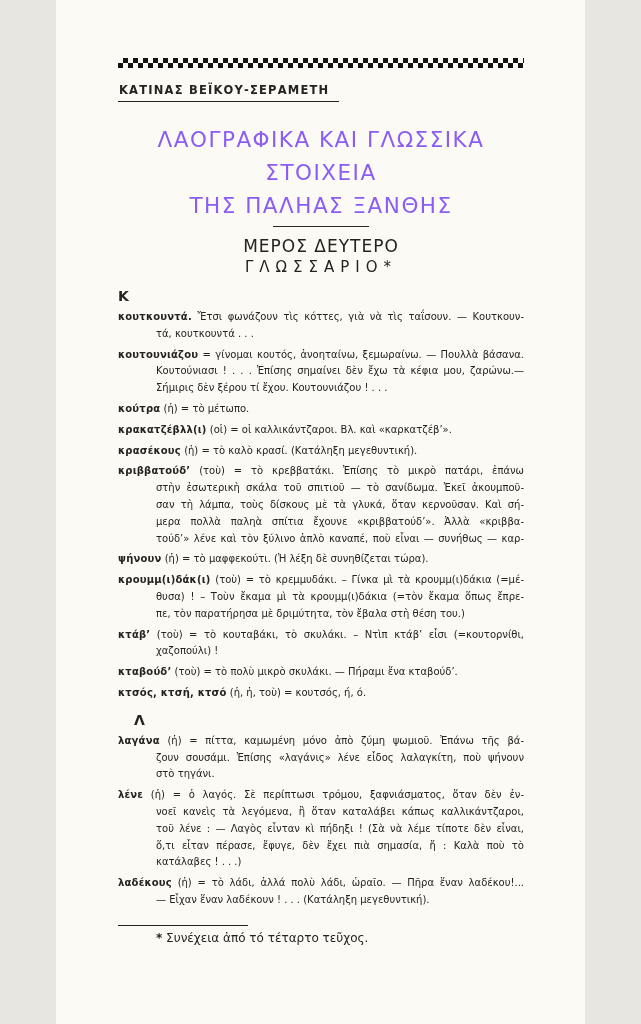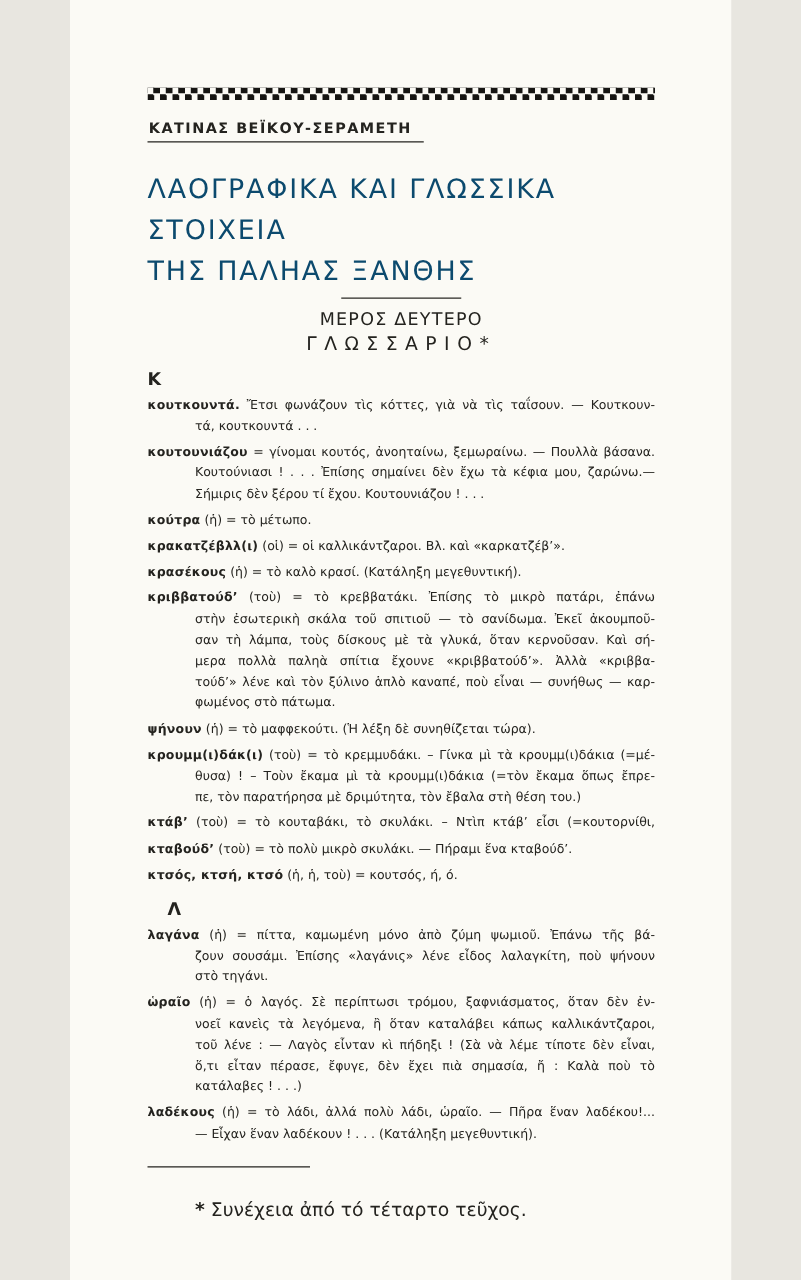--- a/index.html
+++ b/index.html
@@ -5,54 +5,54 @@
   html,body{margin:0;padding:0;background:#e8e6e0;}
   .page{
     position:relative;
     width:529px;height:1024px;
     margin:0 auto;
     background:#fbfaf5;
     color:#24231f;
     font-family:"DejaVu Sans",sans-serif;
     overflow:hidden;
     box-sizing:border-box;
-    padding:12px 61px 0 62px;
+    padding:0 61px 0 62px;
   }
   .band{
     margin-top:58px;
     height:10px;
     background:repeating-conic-gradient(#151412 0% 25%, transparent 0% 50%) 0 0 / 10px 10px;
   }
   .author{
     display:inline-block;
     margin-top:15px;
     font-size:11.5px;
     font-weight:bold;
     letter-spacing:1.2px;
     padding:0 10px 4px 1px;
     border-bottom:1.5px solid #24231f;
   }
   .title{
     margin:21px 0 0 0;
-    text-align:left;
+    text-align:center;
     font-size:21.5px;
     font-weight:normal;
     letter-spacing:1.5px;
     line-height:33px;
-    color:#0c4a6e;
+    color:#8b5cf6;
   }
   .title-rule{
     width:96px;
     border-top:1.5px solid #2a2924;
     margin:4px auto 0 auto;
   }
   .part{
     margin-top:9px;
     text-align:center;
-    font-size:14px;
+    font-size:17px;
     letter-spacing:1px;
   }
   .gloss-heading{
     margin-top:2px;
     text-align:center;
     font-size:15px;
     letter-spacing:6px;
   }
   #glossary{margin-top:12px;}
   .section-letter{
@@ -70,23 +70,23 @@
   .line.cont{padding-left:38px;}
   .line.just{text-align:justify;text-align-last:justify;}
   .line.last{text-align:center;text-align-last:left;}
   .term{font-weight:bold;letter-spacing:.2px;}
   .footnote-rule{
     width:130px;
     border-top:1.2px solid #24231f;
     margin:16px 0 0 0;
   }
   .footnote{
-    margin-top:25px;
+    margin-top:5px;
     padding-left:38px;
-    font-size:15px;
+    font-size:12px;
   }
   .footnote .marker{font-weight:bold;}
 </style>
 </head>
 <body>
 
 <div class="page">
   <div class="band"></div>
   <div>
     <span class="author">ΚΑΤΙΝΑΣ ΒΕΪΚΟΥ-ΣΕΡΑΜΕΤΗ</span>
@@ -114,47 +114,47 @@
       </div>
       <div class="entry">
         <div class="line first last"><b class="term">κρασέκους</b> (ἡ) = τὸ καλὸ κρασί. (Κατάληξη μεγεθυντική).</div>
       </div>
       <div class="entry">
         <div class="line first just"><b class="term">κριββατούδ’</b> (τοὺ) = τὸ κρεββατάκι. Ἐπίσης τὸ μικρὸ πατάρι, ἐπάνω</div>
         <div class="line cont just">στὴν ἐσωτερικὴ σκάλα τοῦ σπιτιοῦ — τὸ σανίδωμα. Ἐκεῖ ἀκουμποῦ-</div>
         <div class="line cont just">σαν τὴ λάμπα, τοὺς δίσκους μὲ τὰ γλυκά, ὅταν κερνοῦσαν. Καὶ σή-</div>
         <div class="line cont just">μερα πολλὰ παληὰ σπίτια  ἔχουνε «κριββατούδ’».  Ἀλλὰ «κριββα-</div>
         <div class="line cont just">τούδ’» λένε καὶ τὸν ξύλινο ἁπλὸ καναπέ, ποὺ εἶναι — συνήθως — καρ-</div>
-        <div class="line cont last">φωμένος στὸ πάτωμα.</div>
       </div>
       <div class="entry">
         <div class="line first last"><b class="term">ψήνουν</b> (ἡ) = τὸ μαφφεκούτι. (Ἡ λέξη δὲ συνηθίζεται τώρα).</div>
       </div>
       <div class="entry">
         <div class="line first just"><b class="term">κρουμμ(ι)δάκ(ι)</b> (τοὺ) = τὸ κρεμμυδάκι. – Γίνκα μὶ τὰ κρουμμ(ι)δάκια (=μέ-</div>
         <div class="line cont just">θυσα) ! – Τοὺν ἔκαμα μὶ τὰ κρουμμ(ι)δάκια (=τὸν ἔκαμα ὅπως ἔπρε-</div>
         <div class="line cont last">πε, τὸν παρατήρησα μὲ δριμύτητα, τὸν ἔβαλα στὴ θέση  του.)</div>
       </div>
       <div class="entry">
         <div class="line first just"><b class="term">κτάβ’</b> (τοὺ) = τὸ κουταβάκι, τὸ σκυλάκι. – Ντὶπ κτάβ’ εἶσι (=κουτορνίθι,</div>
+        <div class="line cont last">χαζοπούλι) !</div>
       </div>
       <div class="entry">
         <div class="line first last"><b class="term">κταβούδ’</b> (τοὺ) = τὸ πολὺ μικρὸ σκυλάκι. — Πήραμι ἕνα κταβούδ’.</div>
       </div>
       <div class="entry">
         <div class="line first last"><b class="term">κτσός, κτσή, κτσό</b> (ἡ,  ἡ,  τοὺ) = κουτσός,  ή,  ό.</div>
       </div>
       <div class="section-letter indented">Λ</div>
       <div class="entry">
         <div class="line first just"><b class="term">λαγάνα</b> (ἡ) = πίττα, καμωμένη μόνο ἀπὸ ζύμη ψωμιοῦ. Ἐπάνω τῆς βά-</div>
         <div class="line cont just">ζουν σουσάμι. Ἐπίσης «λαγάνις» λένε εἶδος λαλαγκίτη, ποὺ ψήνουν</div>
         <div class="line cont last">στὸ τηγάνι.</div>
       </div>
       <div class="entry">
-        <div class="line first just"><b class="term">ὡραῖο</b> (ἡ) = ὁ λαγός. Σὲ περίπτωσι τρόμου,  ξαφνιάσματος,  ὅταν δὲν ἐν-</div>
+        <div class="line first just"><b class="term">λένε</b> (ἡ) = ὁ λαγός. Σὲ περίπτωσι τρόμου,  ξαφνιάσματος,  ὅταν δὲν ἐν-</div>
         <div class="line cont just">νοεῖ κανεὶς τὰ λεγόμενα, ἢ ὅταν καταλάβει κάπως καλλικάντζαροι,</div>
         <div class="line cont just">τοῦ λένε : — Λαγὸς εἶνταν κὶ πήδηξι ! (Σὰ νὰ λέμε τίποτε δὲν εἶναι,</div>
         <div class="line cont just">ὅ,τι εἶταν πέρασε, ἔφυγε, δὲν ἔχει  πιὰ σημασία, ἤ : Καλὰ ποὺ τὸ</div>
         <div class="line cont last">κατάλαβες ! . . .)</div>
       </div>
       <div class="entry">
         <div class="line first just"><b class="term">λαδέκους</b> (ἡ) = τὸ λάδι, ἀλλά πολὺ λάδι, ὡραῖο. — Πῆρα ἕναν λαδέκου!...</div>
         <div class="line cont last">— Εἶχαν ἕναν λαδέκουν ! . . .  (Κατάληξη μεγεθυντική).</div>
       </div>
     </div>

